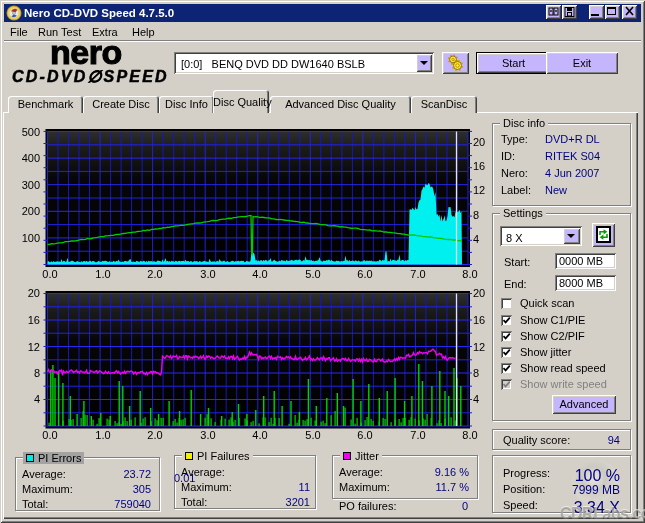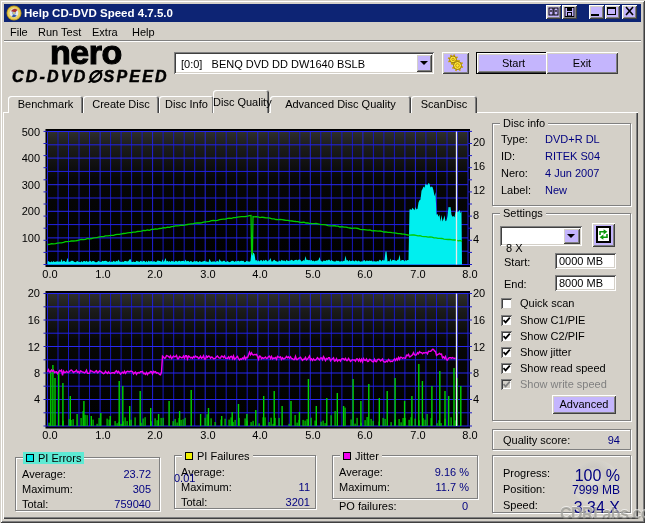--- a/index.html
+++ b/index.html
@@ -16,21 +16,21 @@
 <div class="abs" style="left:4px;top:4px;width:637px;height:18px;background:#0d2474"></div>
 <svg class="abs" style="left:6px;top:5px" width="16" height="16">
 <circle cx="8" cy="8" r="7.5" fill="#b8941a"></circle>
     <circle cx="8" cy="8" r="6.6" fill="#e8cf5e"></circle>
 <circle cx="8" cy="8" r="4.4" fill="#e4eaf2"></circle>
     <circle cx="8" cy="8" r="2.1" fill="#9ab0cc"></circle>
 <path d="M5 6.2a4 4 0 0 1 6.4-1.2 l-2 2.2 z" fill="#b03030"></path>
 <path d="M10.8 10.6a4 4 0 0 1-5.2 0.8 l1.8-2 z" fill="#3858a8"></path>
 <circle cx="8" cy="8" r="0.9" fill="#e8cf5e"></circle>
   </svg>
-<div class="abs" style="left:24px;top:7px;color:#fff;font-weight:bold;font-size:11.5px">Help CD-DVD Speed 4.7.5.0</div>
+<div class="abs" style="left:24px;top:7px;color:#fff;font-weight:bold;font-size:11.5px">Nero CD-DVD Speed 4.7.5.0</div>
 <div class="abs raised" style="left:546px;top:5px;width:15px;height:14px">
     <svg width="13" height="12" style="position:absolute;left:1px;top:1px">
       <rect x="2" y="2" width="4" height="7" fill="none" stroke="#000"></rect>
       <rect x="7" y="2" width="4" height="7" fill="none" stroke="#000"></rect>
       <rect x="3.4" y="4" width="1.2" height="2" fill="#000"></rect>
       <rect x="8.4" y="4" width="1.2" height="2" fill="#000"></rect>
     </svg>
   </div>
 <div class="abs raised" style="left:562px;top:5px;width:15px;height:14px">
     <svg width="13" height="12" style="position:absolute;left:1px;top:1px">
@@ -471,21 +471,21 @@
     <text x="95" y="152" text-anchor="middle" class="ax">1.0</text>
     <text x="147" y="152" text-anchor="middle" class="ax">2.0</text>
     <text x="200" y="152" text-anchor="middle" class="ax">3.0</text>
     <text x="252" y="152" text-anchor="middle" class="ax">4.0</text>
     <text x="305" y="152" text-anchor="middle" class="ax">5.0</text>
     <text x="357" y="152" text-anchor="middle" class="ax">6.0</text>
     <text x="410" y="152" text-anchor="middle" class="ax">7.0</text>
     <text x="462" y="152" text-anchor="middle" class="ax">8.0</text>
   </svg>
 <div class="abs etch" style="left:15px;top:457px;width:145px;height:54px"></div>
-<div class="abs" style="left:23px;top:452px;background:#5eead4;padding:0 3px"><span style="display:inline-block;width:8px;height:8px;background:#00e8e8;border:1px solid #000;margin-right:4px"></span>PI Errors</div>
+<div class="abs" style="left:23px;top:452px;background:#a3a3a3;padding:0 3px"><span style="display:inline-block;width:8px;height:8px;background:#00e8e8;border:1px solid #000;margin-right:4px"></span>PI Errors</div>
 <div class="abs" style="left:22px;top:468px">Average:</div>
 <div class="abs nav" style="left:15px;top:468px;width:136px;text-align:right">23.72</div>
 <div class="abs" style="left:22px;top:483px">Maximum:</div>
 <div class="abs nav" style="left:15px;top:483px;width:136px;text-align:right">305</div>
 <div class="abs" style="left:22px;top:498px">Total:</div>
 <div class="abs nav" style="left:15px;top:498px;width:136px;text-align:right">759040</div>
 <div class="abs etch" style="left:174px;top:455px;width:142px;height:54px"></div>
 <div class="abs" style="left:182px;top:450px;background:#d4d0c8;padding:0 3px"><span style="display:inline-block;width:8px;height:8px;background:#f0f000;border:1px solid #000;margin-right:4px"></span>PI Failures</div>
 <div class="abs" style="left:181px;top:466px">Average:</div>
 <div class="abs nav" style="left:174px;top:472px;width:136px;">0.01</div>
@@ -507,21 +507,21 @@
 <div class="abs nav" style="left:545px;top:133px">DVD+R DL</div>
 <div class="abs" style="left:501px;top:150px">ID:</div>
 <div class="abs nav" style="left:545px;top:150px">RITEK S04</div>
 <div class="abs" style="left:501px;top:167px">Nero:</div>
 <div class="abs nav" style="left:545px;top:167px">4 Jun 2007</div>
 <div class="abs" style="left:501px;top:184px">Label:</div>
 <div class="abs nav" style="left:545px;top:184px">New</div>
 <div class="abs etch" style="left:492px;top:213px;width:139px;height:208px"></div>
 <div class="abs" style="left:500px;top:207px;background:#d4d0c8;padding:0 3px">Settings</div>
 <div class="abs sunk" style="left:500px;top:226px;width:82px;height:20px"></div>
-<div class="abs" style="left:506px;top:242px">8 X</div>
+<div class="abs" style="left:506px;top:232px">8 X</div>
 <div class="abs raised" style="left:563px;top:228px;width:17px;height:16px">
     <div class="abs" style="left:4px;top:6px;width:0;height:0;border:4px solid transparent;border-top:4px solid #000"></div>
   </div>
 <div class="abs raised" style="left:592px;top:223px;width:23px;height:24px">
     <div class="abs" style="left:4px;top:3px;width:15px;height:17px;background:#fff;border:2px solid #000">
       <svg width="11" height="13" style="position:absolute;left:0px;top:0px">
   <g fill="none" stroke="#0a9a0a" stroke-width="1.6">
           <path d="M2 7 L2 3.8 L6 3.8"></path>
           <path d="M9 6 L9 9.2 L5 9.2"></path>
         </g>

